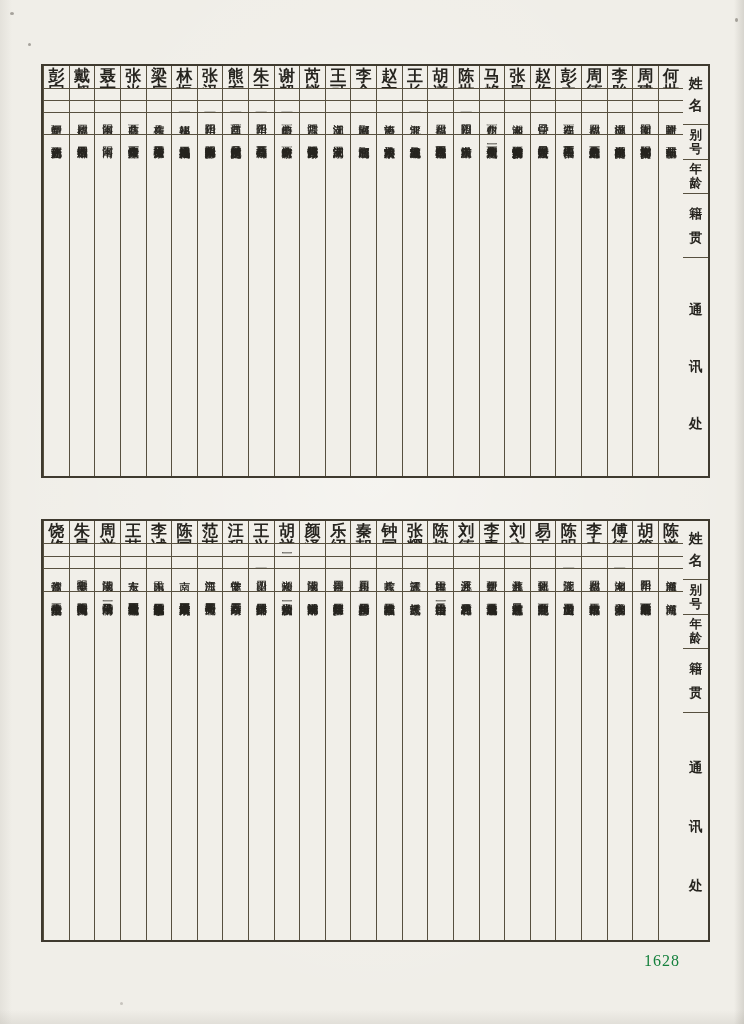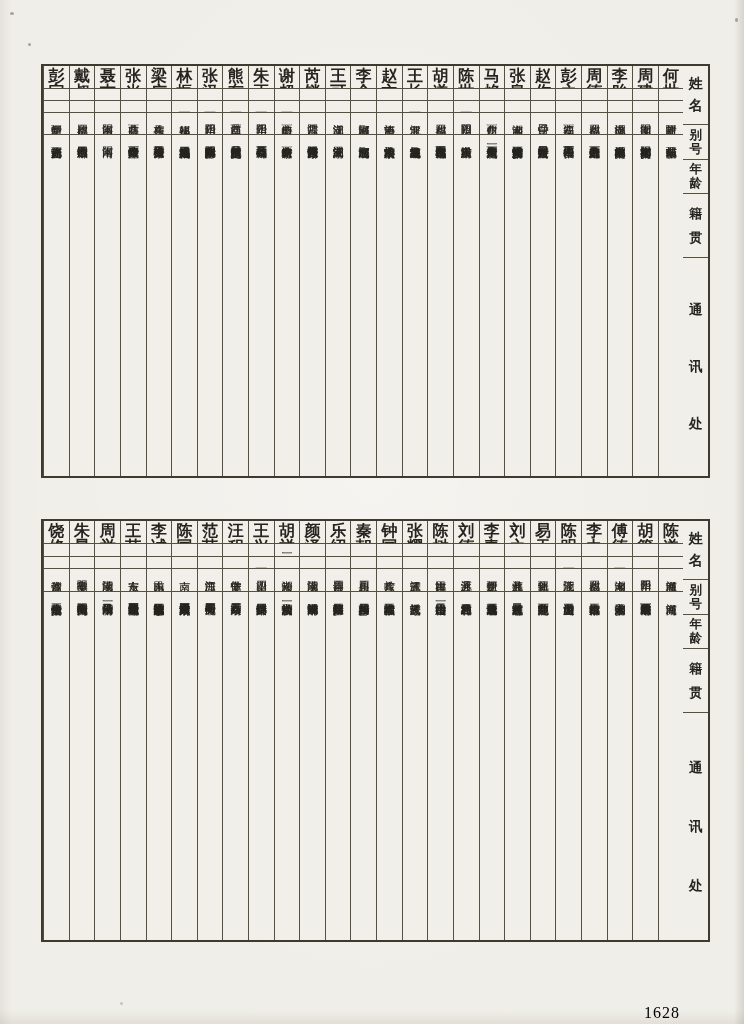--- a/index.html
+++ b/index.html
@@ -56,22 +56,22 @@
   .c-age .vtext{font-size:12.5px;letter-spacing:2px;}
   .c-origin .vtext{font-size:11px;}
   .c-addr .vtext{font-size:11px;}
   
   .col-header .cell{font-weight:700;}
   .col-header .c-name{font-size:14px;}
   .col-header .c-alias,.col-header .c-age{font-size:12.5px;}
   .col-header .c-origin{font-size:13px;}
   .col-header .c-addr{font-size:13.5px;}
   .page-number{
-    position:absolute;top:1004px;left:644px;
-    font-size:16px;letter-spacing:1px;color:#000000;
+    position:absolute;top:952px;left:644px;
+    font-size:16px;letter-spacing:1px;color:#15803d;
     font-family:"Liberation Serif","DejaVu Serif",serif;
   }
 </style>
 </head>
 <body>
 
 <div class="paper"></div>
 
 <div class="speck" style="left:28px;top:43px;width:3px;height:3px;"></div>
 <div class="speck" style="left:10px;top:12px;width:4px;height:3px;"></div>

